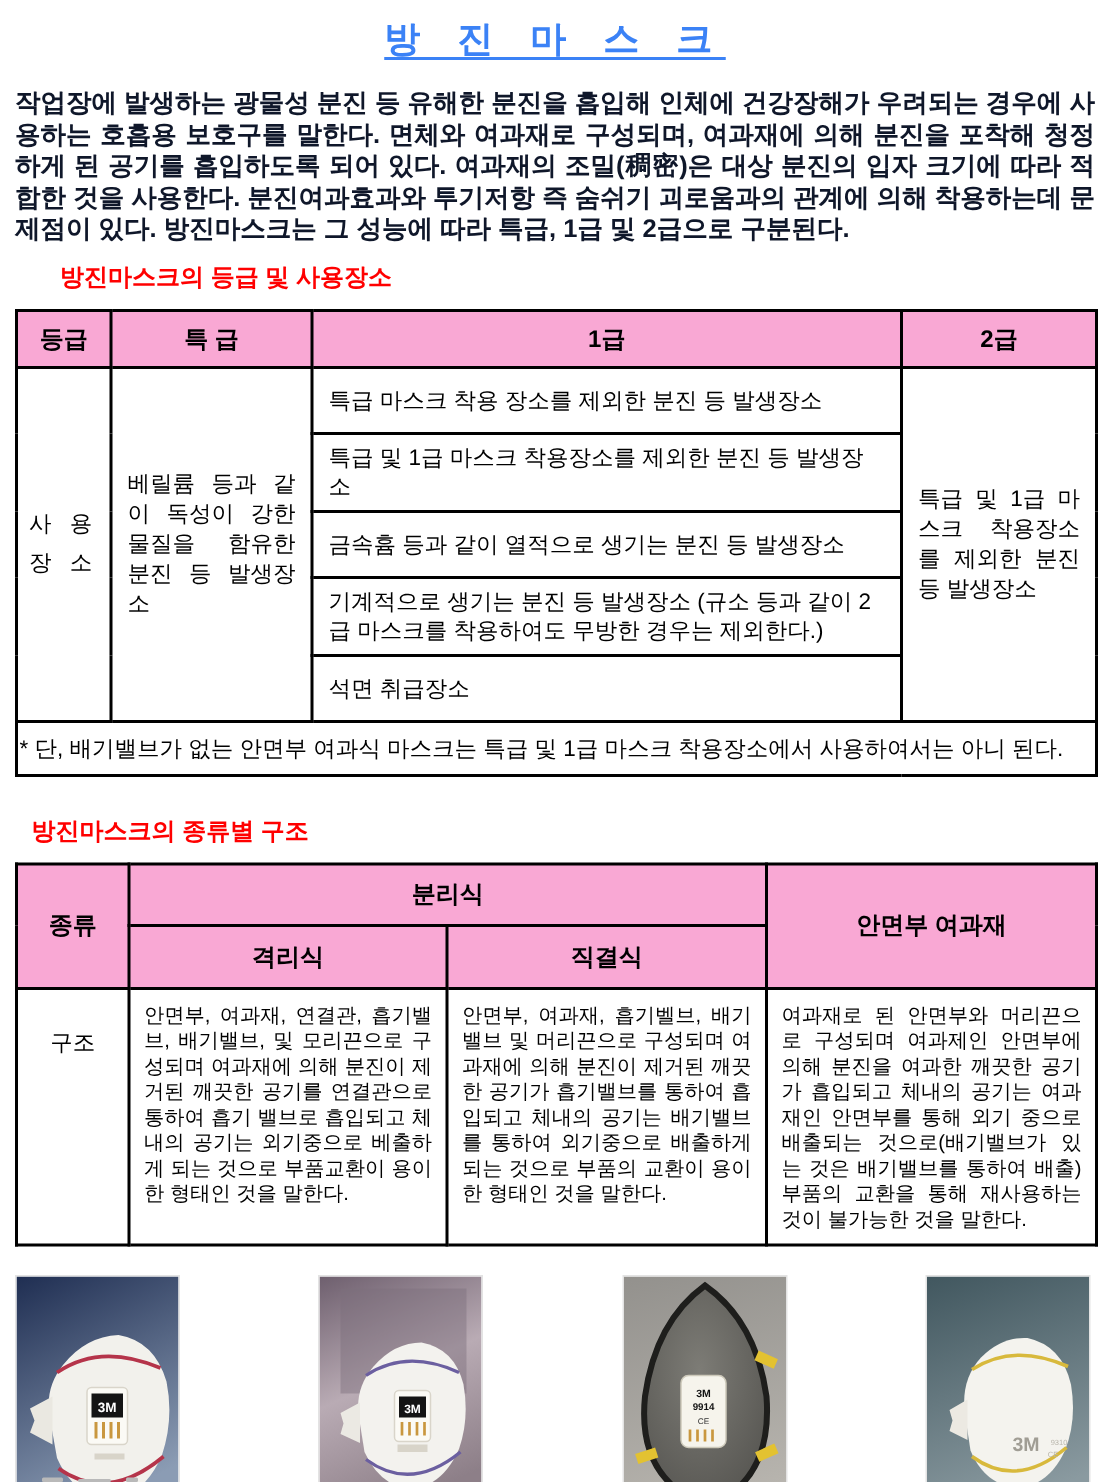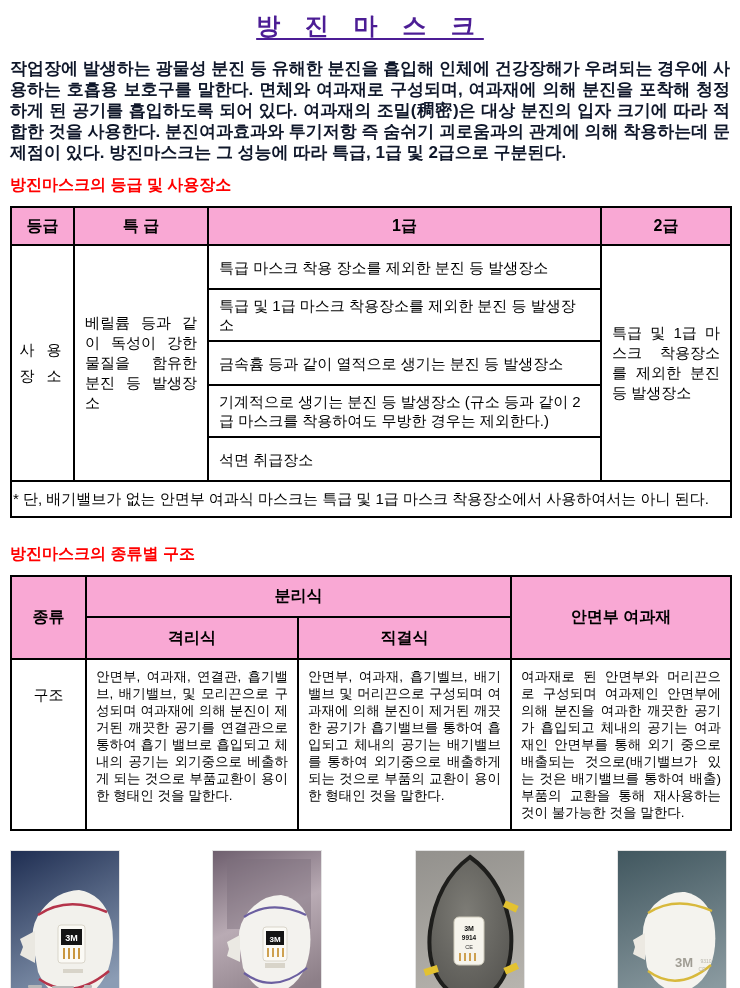--- a/index.html
+++ b/index.html
@@ -12,42 +12,42 @@
   .page { width: 740px; height: 988px; padding: 6px 10px 0 10px; position: relative; }
 
   
   .doc-title {
     text-align: center;
     font-size: 24px;
     font-weight: bold;
     letter-spacing: 9px;
     text-decoration: underline;
     text-underline-offset: 4px;
-    color: #4c1d95;
+    color: #3b82f6;
     margin-top: 4px;
   }
 
   
   .intro {
     margin-top: 16px;
     color: #0f172a;
     font-size: 17px;
     line-height: 21px;
     font-weight: bold;
     text-align: justify;
   }
 
   
   .section-heading {
     color: #ff0000;
     font-weight: bold;
     font-size: 16px;
   }
-  .section-heading.first { margin-top: 12px; }
-  .section-heading.second { margin-top: 26px; }
+  .section-heading.first { margin-top: 12px; margin-left: 30px; }
+  .section-heading.second { margin-top: 26px; margin-left: 11px; }
 
   
   table {
     border-collapse: collapse;
     table-layout: fixed;
     width: 720px;
     margin-top: 10px;
     color: #000;
   }
   th, td { border: 2px solid #000; }

